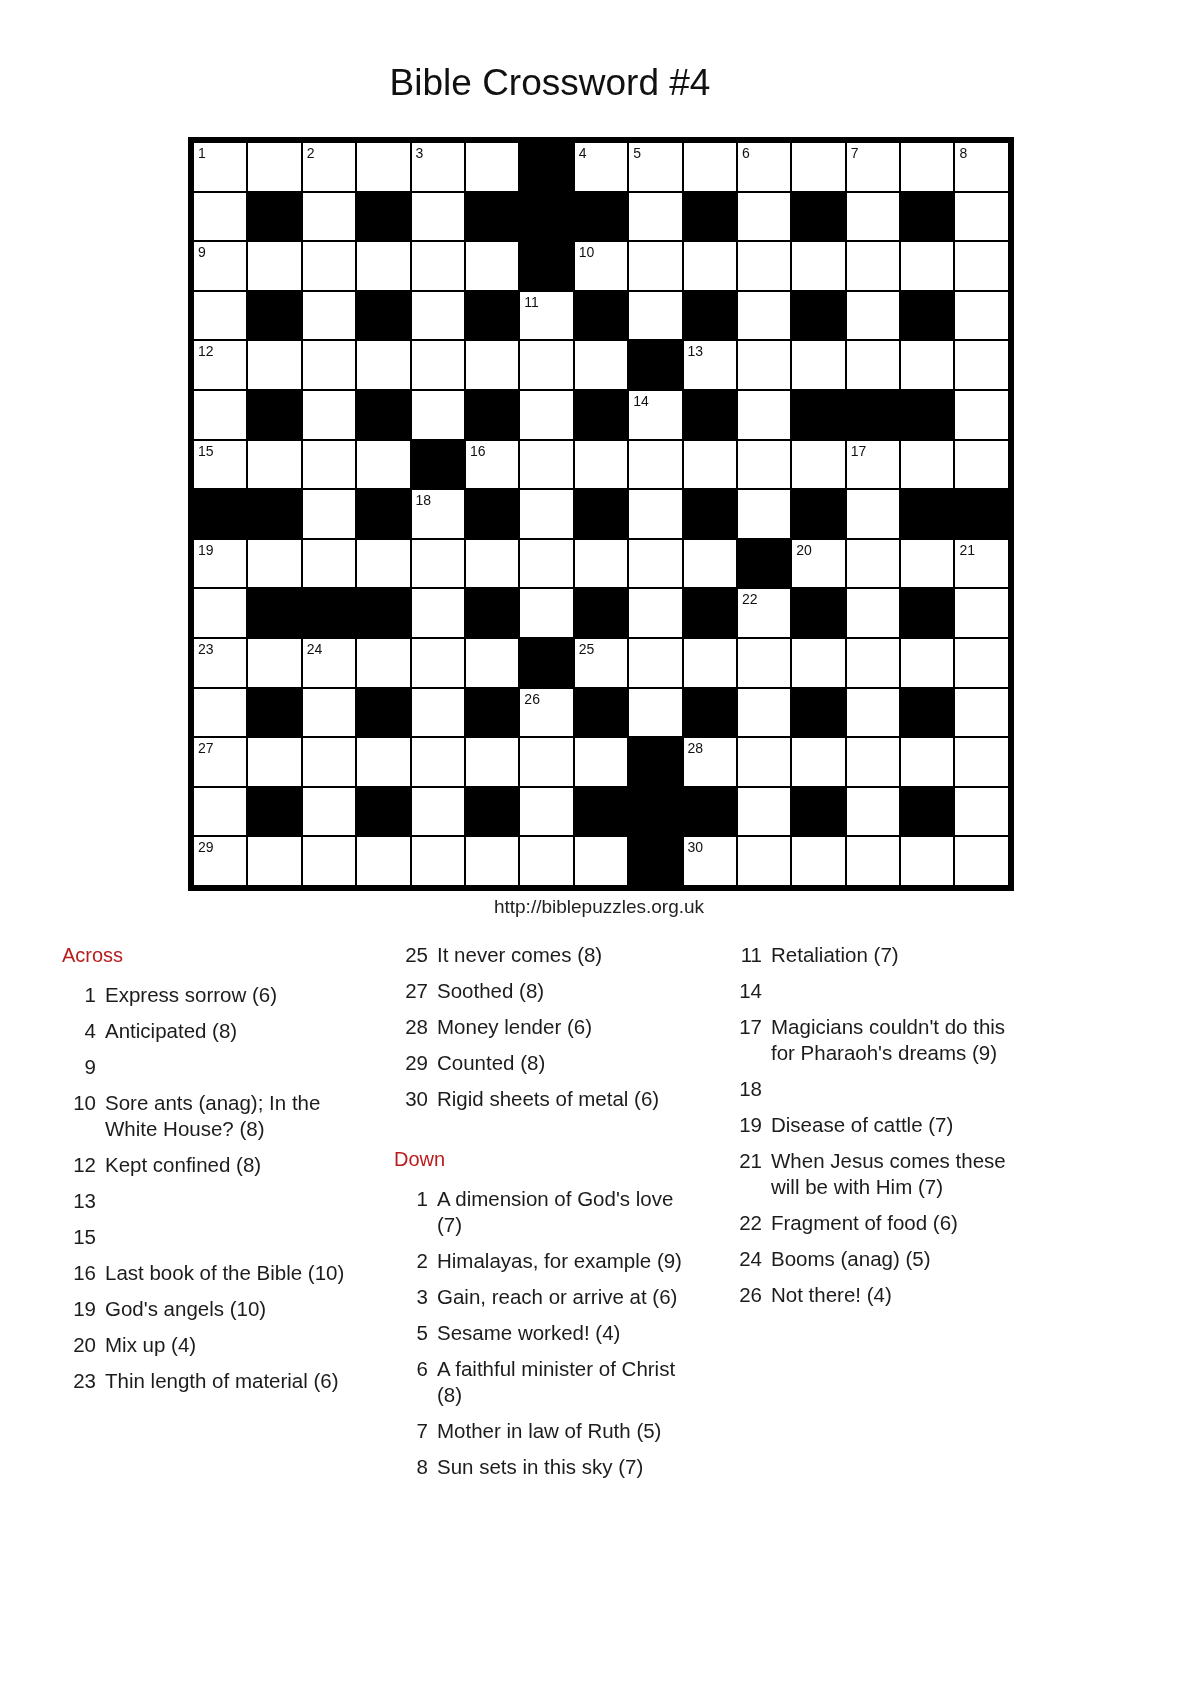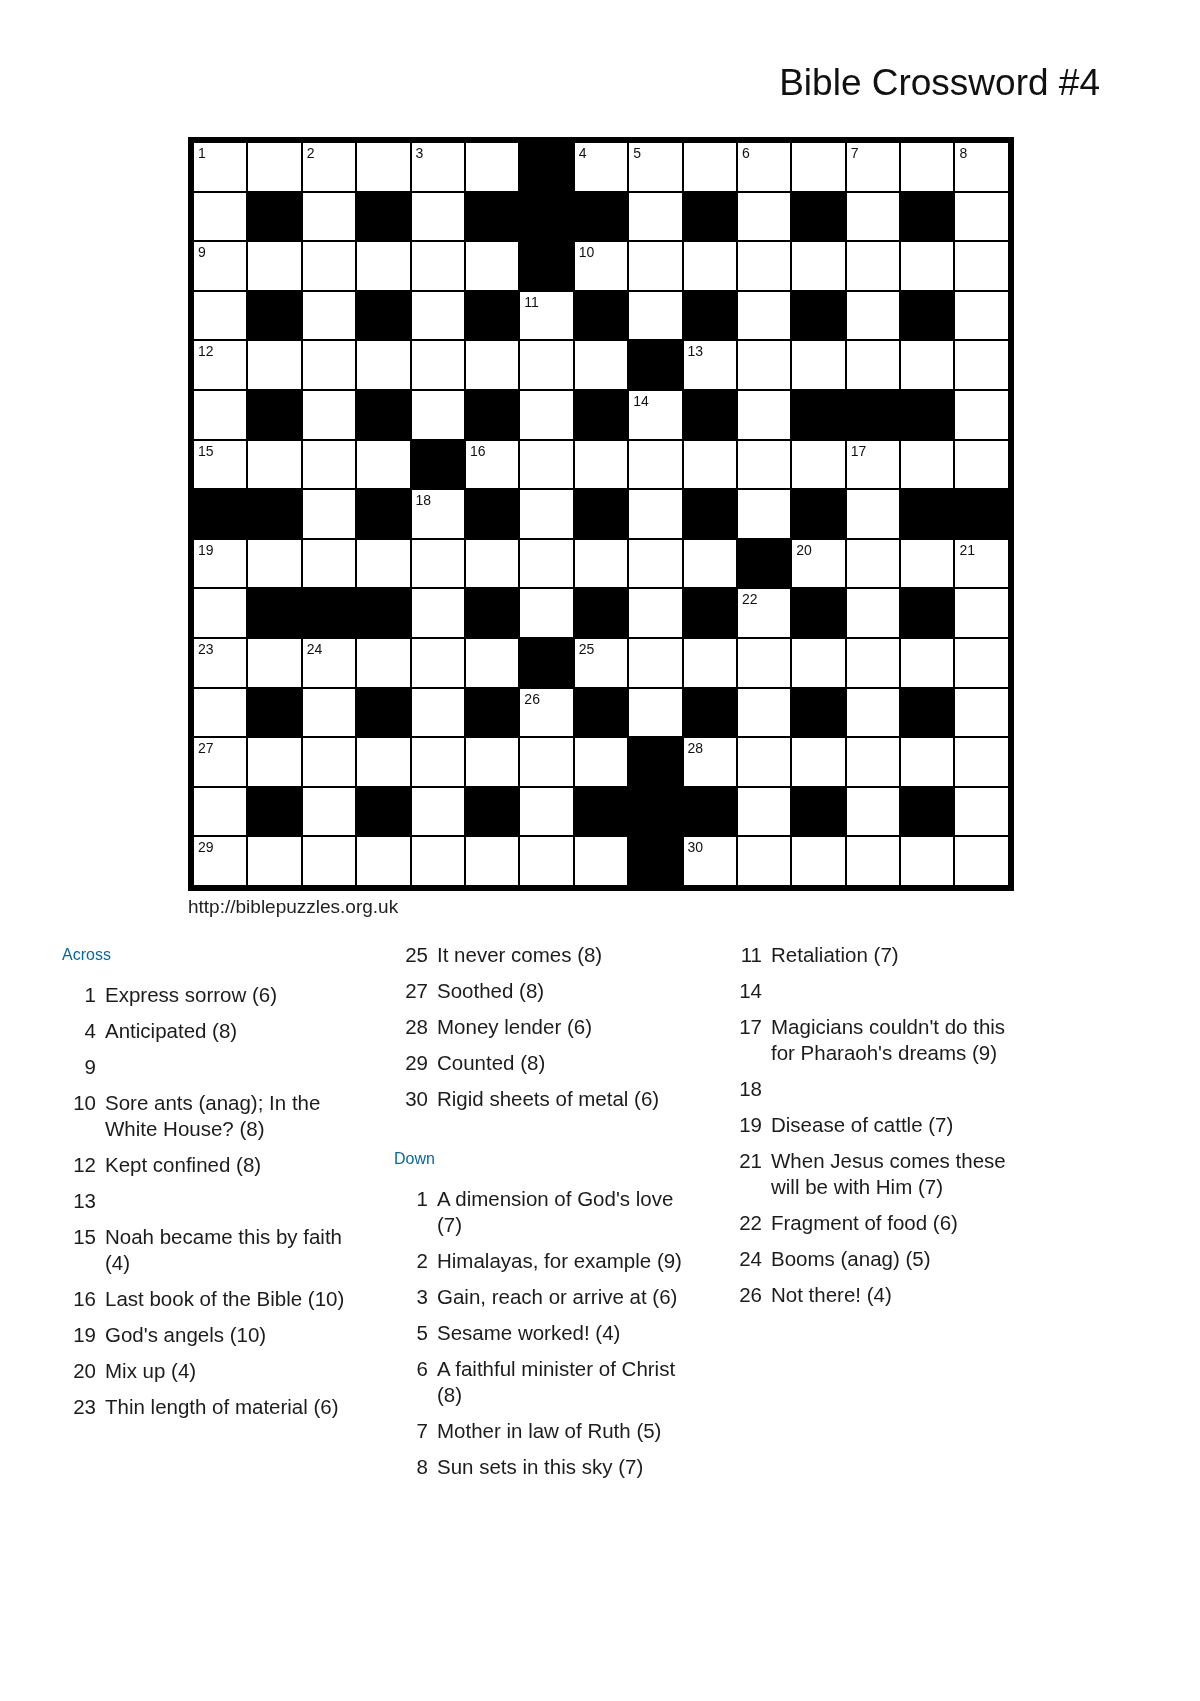--- a/index.html
+++ b/index.html
@@ -1,40 +1,40 @@
 <!DOCTYPE html>
 <html><head>
 <meta charset="utf-8">
 <style>
   html, body { margin:0; padding:0; }
   body {
     width:1200px; height:1701px; position:relative; background:#fff;
     font-family:"Liberation Sans","DejaVu Sans",sans-serif; color:#1c1c1c;
   }
   .title {
-    position:absolute; top:62px; left:0; width:1100px; text-align:right;
+    position:absolute; top:62px; left:0; width:1100px; text-align:center;
     font-size:37px; color:#111;
   }
   .grid {
     position:absolute; left:188px; top:137px;
     display:grid; grid-template-columns:repeat(15,52.4px); grid-template-rows:repeat(15,47.6px);
     gap:2px; background:#000; border:6px solid #000;
   }
   .cell.white { background:#fff; }
   .cell.black { background:#000; }
   .cellnum { display:block; font-size:14px; line-height:1; padding:3px 0 0 4px; color:#111; }
   .url {
-    position:absolute; top:896px; left:188px; width:822px; text-align:left;
+    position:absolute; top:896px; left:188px; width:822px; text-align:center;
     font-size:19px; color:#222;
   }
   .col { position:absolute; top:942px; font-size:20.5px; line-height:26px; }
   #col1 { left:60px; }
   #col2 { left:392px; }
   #col3 { left:726px; }
-  .head { font-size:16px; font-weight:400; margin:0 0 14px 2px; color:#0369a1; }
+  .head { font-size:20px; font-weight:400; margin:0 0 14px 2px; color:#b91c1c; }
   .down-head { margin-top:34px; }
   .clue { display:flex; margin-bottom:10px; }
   .cnum { flex:none; width:36px; padding-right:9px; text-align:right; }
   .ctext { width:256px; }
 </style>
 </head>
 <body>
 
 <div class="title">Bible Crossword #4</div>
 
@@ -348,21 +348,20 @@
       </div>
       <div class="clue">
         <span class="cnum">12</span>
         <span class="ctext">Kept confined (8)</span>
       </div>
       <div class="clue">
         <span class="cnum">13</span>
       </div>
       <div class="clue">
         <span class="cnum">15</span>
-        <span class="ctext">Noah became this by faith (4)</span>
       </div>
       <div class="clue">
         <span class="cnum">16</span>
         <span class="ctext">Last book of the Bible (10)</span>
       </div>
       <div class="clue">
         <span class="cnum">19</span>
         <span class="ctext">God's angels (10)</span>
       </div>
       <div class="clue">

